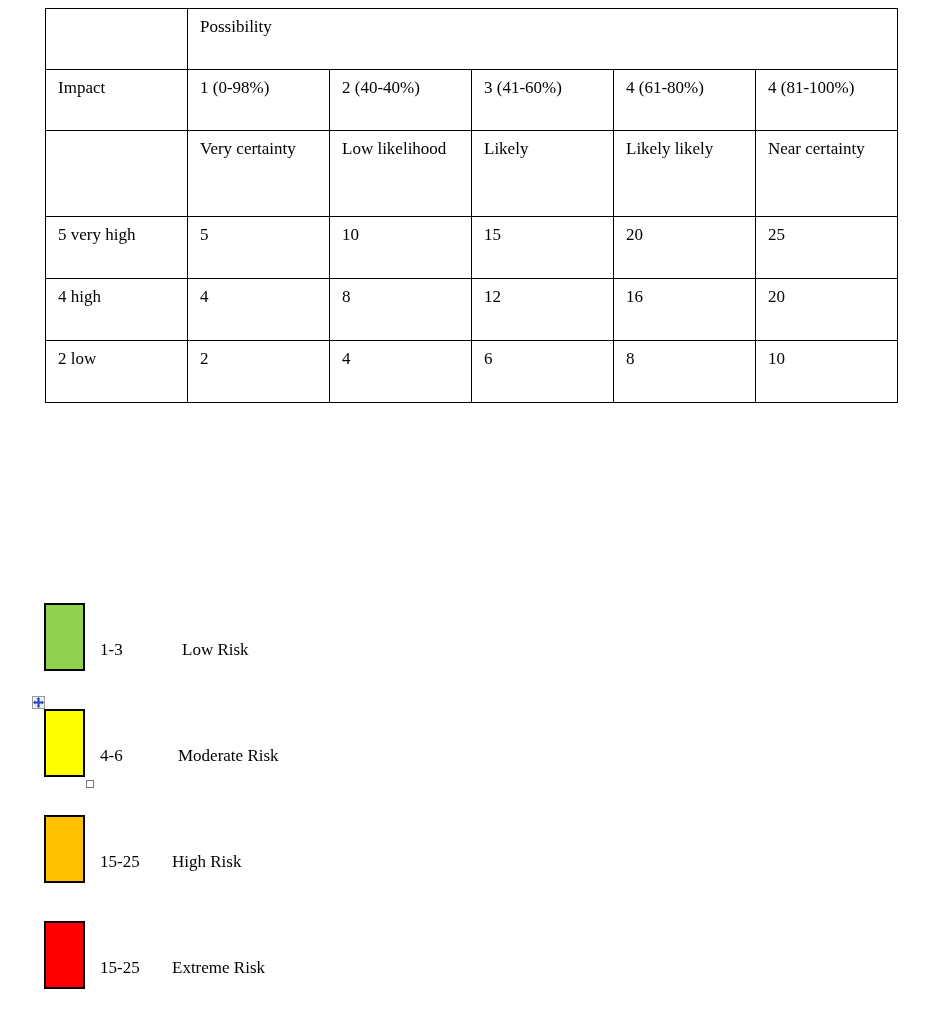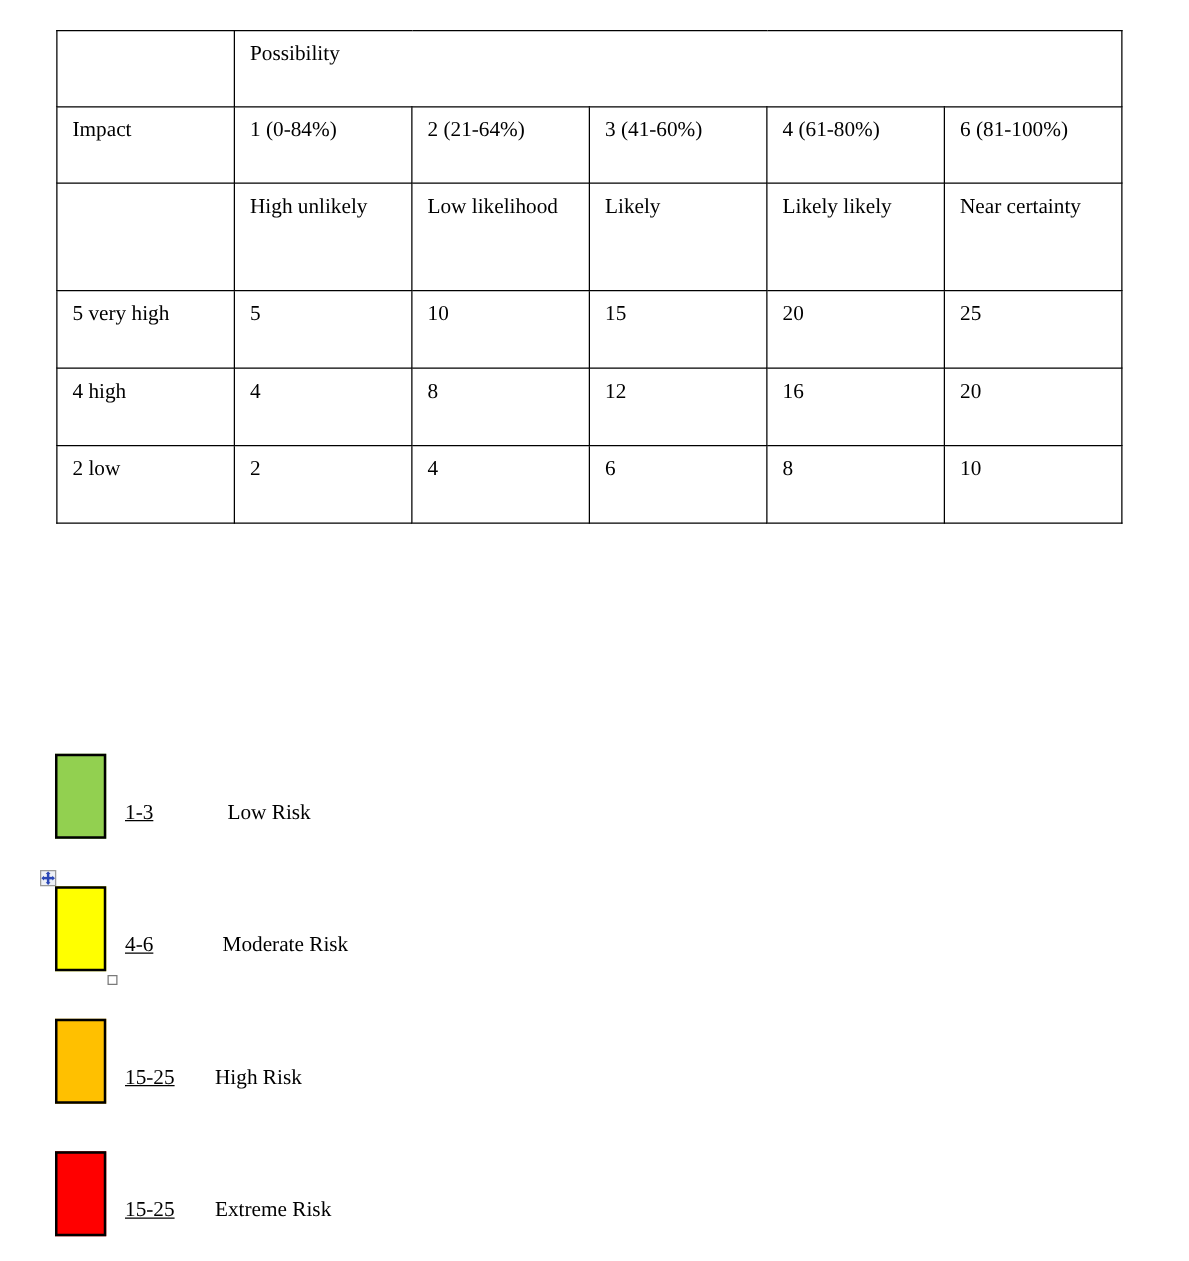--- a/index.html
+++ b/index.html
@@ -14,21 +14,21 @@
     position: relative;
     font-family: "Liberation Serif", "DejaVu Serif", serif;
     color: #000000;
     overflow: hidden;
   }
 
   
   #risk-matrix {
     position: absolute;
     left: 45px;
-    top: 24px;
+    top: 8px;
     width: 852px;
     border-collapse: collapse;
     table-layout: fixed;
     border-radius: 21px;
   }
   #risk-matrix td {
     border: 1px solid #000000;
     font-size: 17px;
     line-height: 1.22;
     padding: 8px 10px 8px 12px;
@@ -80,21 +80,20 @@
   .legend-swatch.sw-orange { background: #FFC000; }
   .legend-swatch.sw-red    { background: #FF0000; }
 
   .legend-range {
     position: absolute;
     top: 46px;
     left: 100px;
     font-size: 17px;
     line-height: 1;
     white-space: nowrap;
-    text-decoration: underline;
   }
   .legend-text {
     position: absolute;
     top: 46px;
     font-size: 17px;
     line-height: 1;
     white-space: nowrap;
   }
   .legend-text.t-low      { left: 182px; }
   .legend-text.t-moderate { left: 178px; }
@@ -137,30 +136,30 @@
     <col class="c-data">
   </colgroup>
   <tbody>
     <tr class="row-possibility">
       <td></td>
       <td colspan="5">Possibility</td>
     </tr>
 
     <tr class="row-scale">
       <td class="label-cell">Impact</td>
-      <td>1 (0-84%)</td>
-      <td>2 (21-64%)</td>
+      <td>1 (0-98%)</td>
+      <td>2 (40-40%)</td>
       <td>3 (41-60%)</td>
       <td>4 (61-80%)</td>
-      <td>6 (81-100%)</td>
+      <td>4 (81-100%)</td>
     </tr>
 
     <tr class="row-words">
       <td class="label-cell"></td>
-      <td>High unlikely</td>
+      <td>Very certainty</td>
       <td>Low likelihood</td>
       <td>Likely</td>
       <td>Likely likely</td>
       <td>Near certainty</td>
     </tr>
 
     <tr class="row-data">
       <td class="label-cell">5 very high</td>
       <td class="sw-yellow">5</td>
       <td class="sw-orange">10</td>

